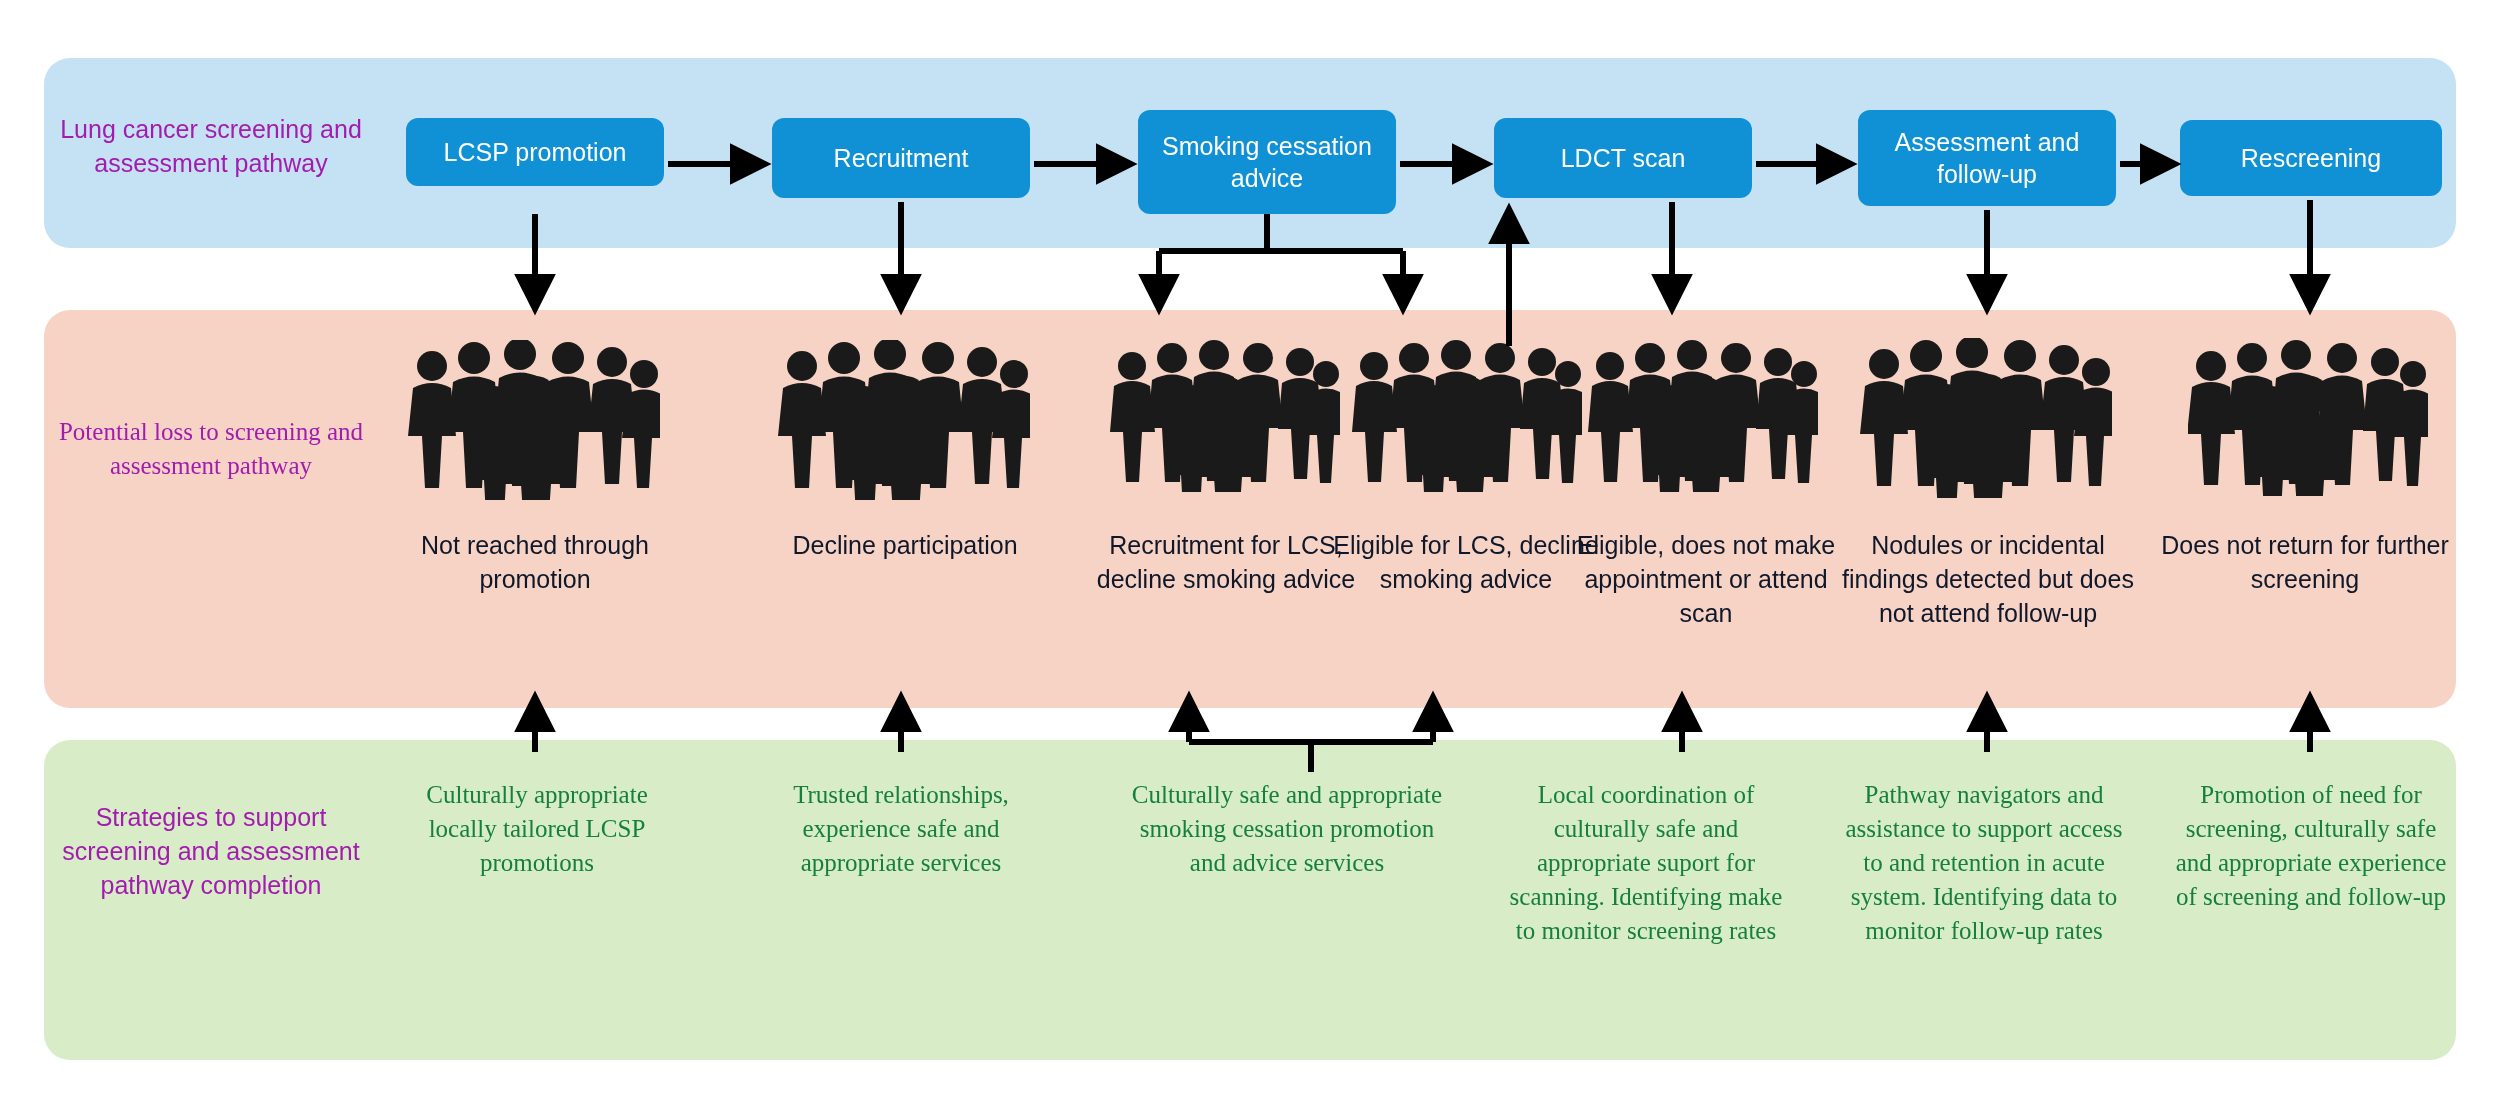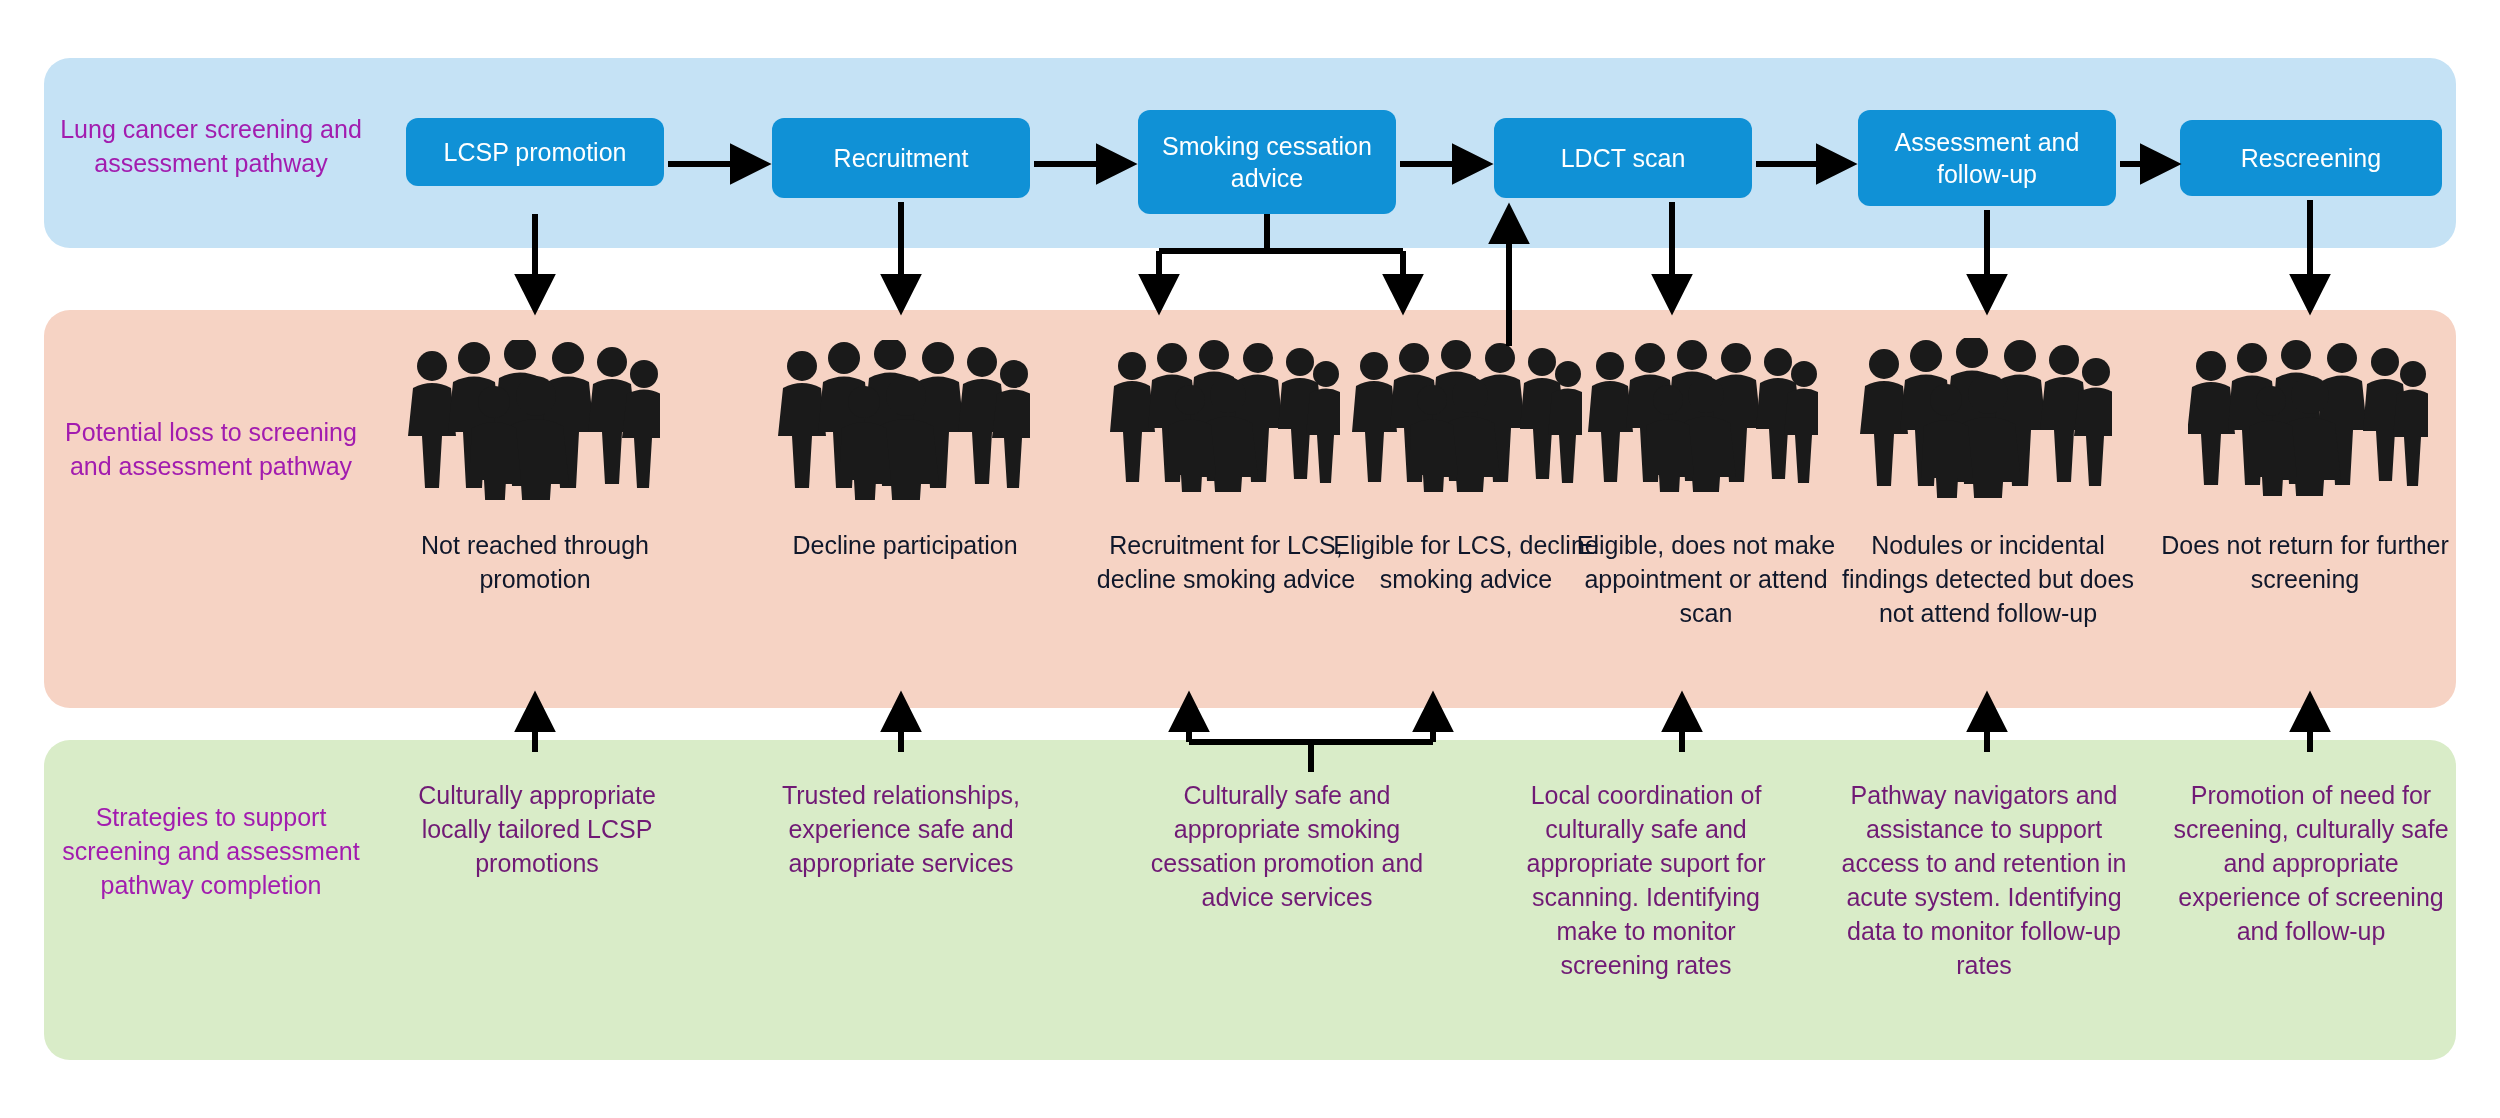--- a/index.html
+++ b/index.html
@@ -57,20 +57,21 @@
   }
   #title-pathway {
     left: 46px;
     top: 112px;
     width: 330px;
   }
   #title-loss {
     left: 46px;
     top: 415px;
     width: 330px;
+    font-family: Liberation Serif, serif;
   }
   #title-strategies {
     left: 46px;
     top: 800px;
     width: 330px;
   }
 
   
   .proc-box {
     position: absolute;
@@ -95,21 +96,22 @@
     line-height: 34px;
     color: #0f172a;
   }
 
   
   .strategy-text {
     position: absolute;
     text-align: center;
     font-size: 25px;
     line-height: 34px;
-    color: #701a75;
+    color: #15803d;
+    font-family: Liberation Serif, serif;
   }
 
   
   .crowd {
     position: absolute;
   }
   .crowd svg { display: block; }
 
   
   #arrows {

